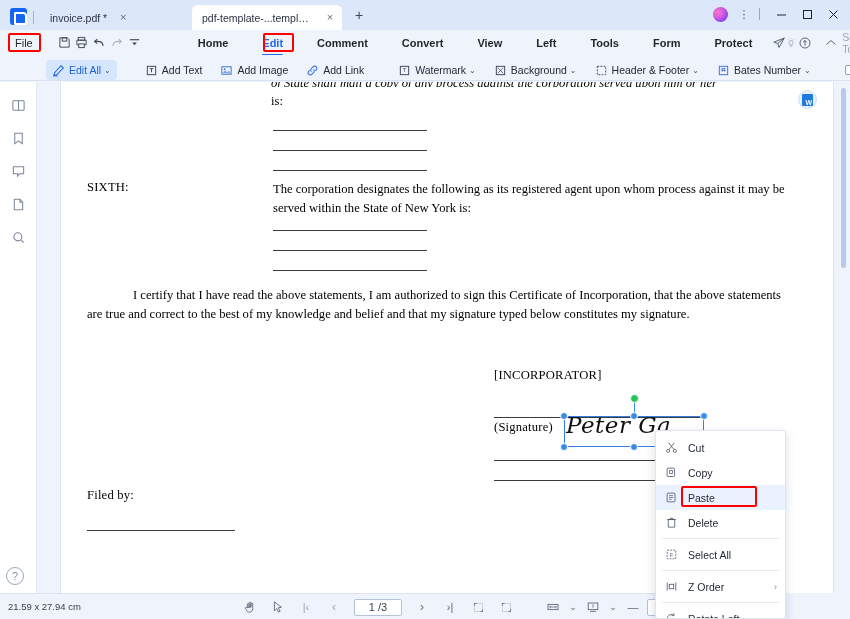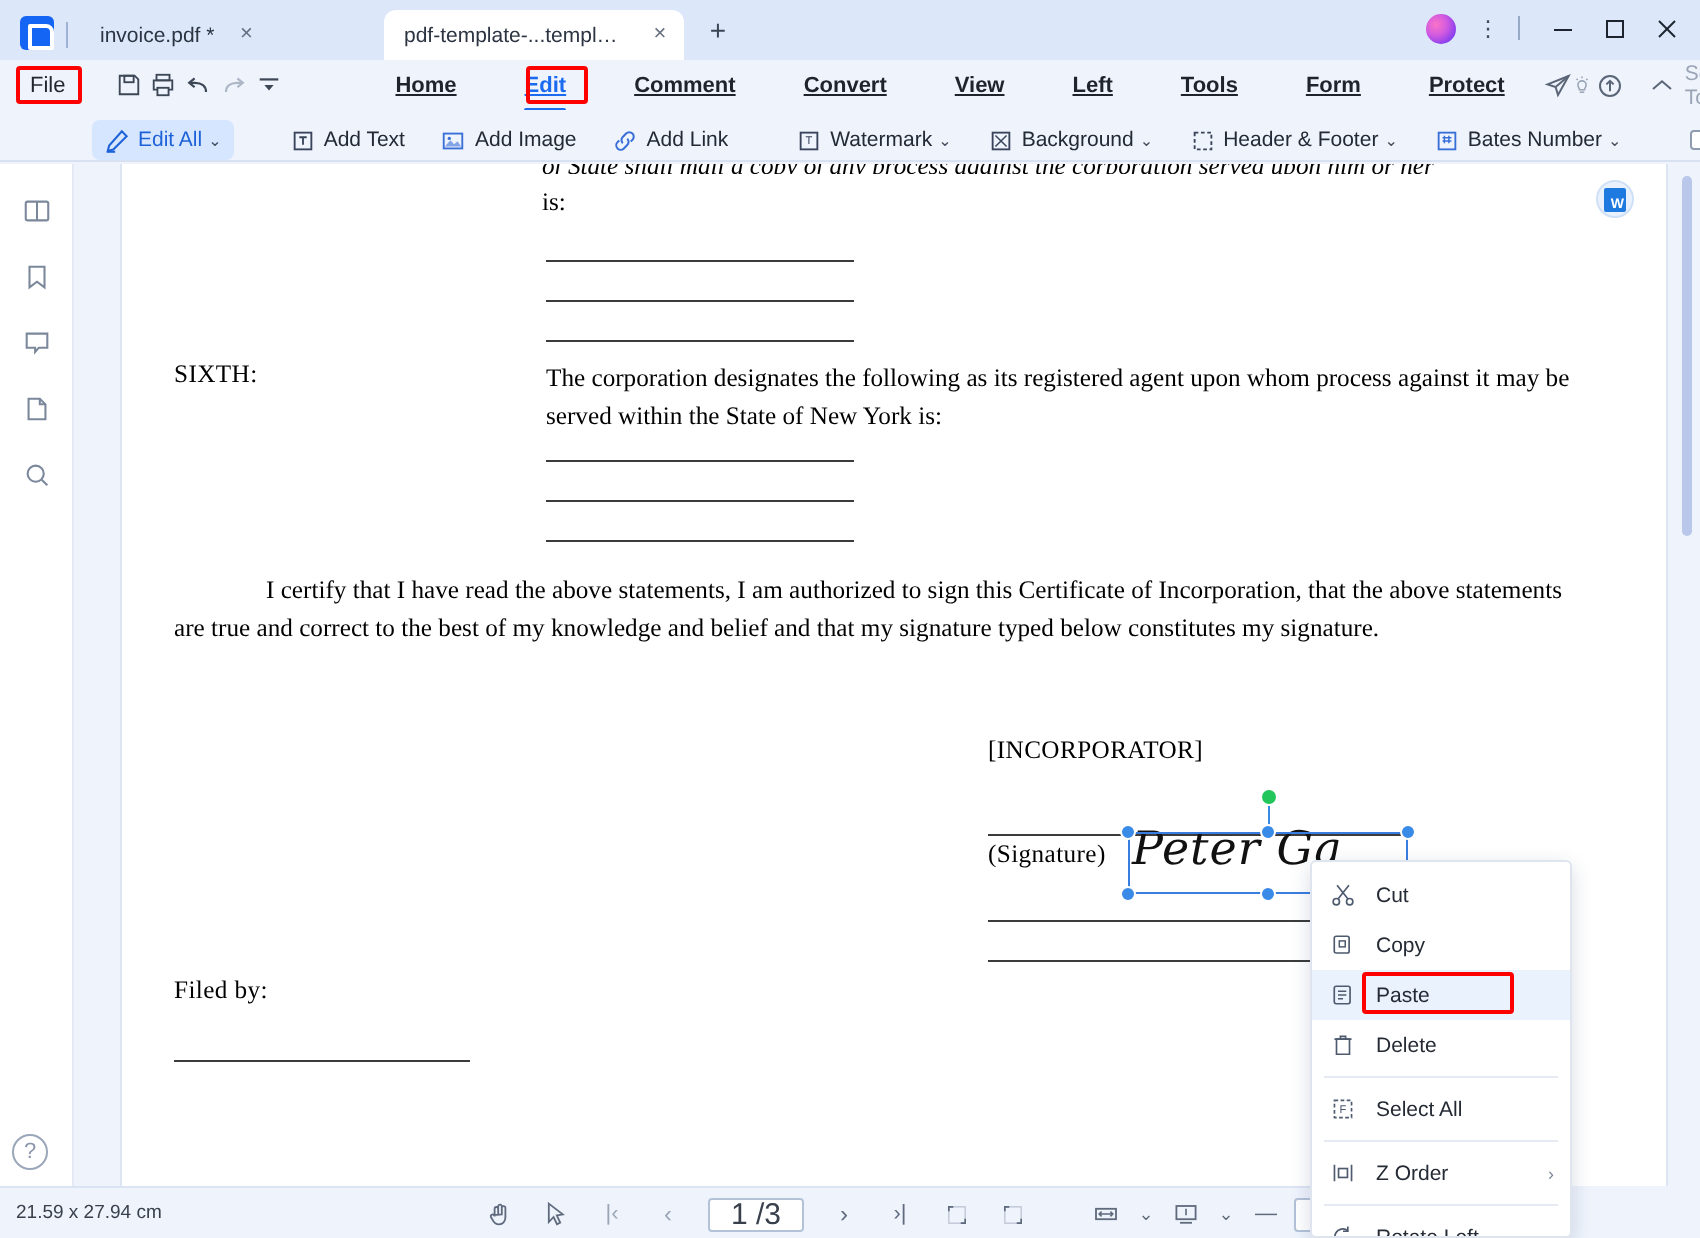--- a/index.html
+++ b/index.html
@@ -84,21 +84,21 @@
     pointer-events: none;
   }
   .menusep { width: 1px; height: 14px; background: #b6c4da; margin: 0 8px; }
   .qicon {
     width: 22px; height: 22px; display: flex; align-items: center;
     justify-content: center; color: #3d4756; margin: 0 2px;
   }
   .menutabs { display: flex; align-items: center; margin-left: 38px; }
   .mtab {
     font-size: 11px; color: #1f242c; padding: 3px 0; margin: 0 17px;
-    position: relative; font-weight: bold; text-decoration: underline;
+    position: relative; font-weight: bold;
   }
   .mtab.sel { color: #1a6bf0; }
   .mtab.sel::after {
     content: ""; position: absolute; left: 0; right: 0; bottom: -4px;
     height: 2px; background: #1a6bf0; border-radius: 1px;
   }
   .searchtools {
     display: flex; align-items: center; margin-left: 16px;
     font-size: 10.5px; color: #9aa5b6; gap: 40px;
   }
@@ -234,21 +234,21 @@
   .sb-right {
     position: absolute; right: 0; top: 0; height: 26px;
     display: flex; align-items: center;
   }
   .sbicon {
     width: 22px; height: 22px; display: flex; align-items: center;
     justify-content: center; color: #5f6a7d; margin: 0 3px;
   }
   .pagebox {
     width: 48px; height: 17px; border: 1px solid #b4c2d8; background: #fff;
-    border-radius: 2px; font-size: 15px; color: #39404c;
+    border-radius: 2px; font-size: 11px; color: #39404c;
     display: flex; align-items: center; justify-content: center;
     margin: 0 6px;
   }
   .zoomfield {
     border: 1px solid #b4c2d8; background: #fff; border-radius: 2px;
     width: 46px; height: 17px; display: flex; align-items: center;
     justify-content: center; font-size: 9.5px;
   }
 
   

